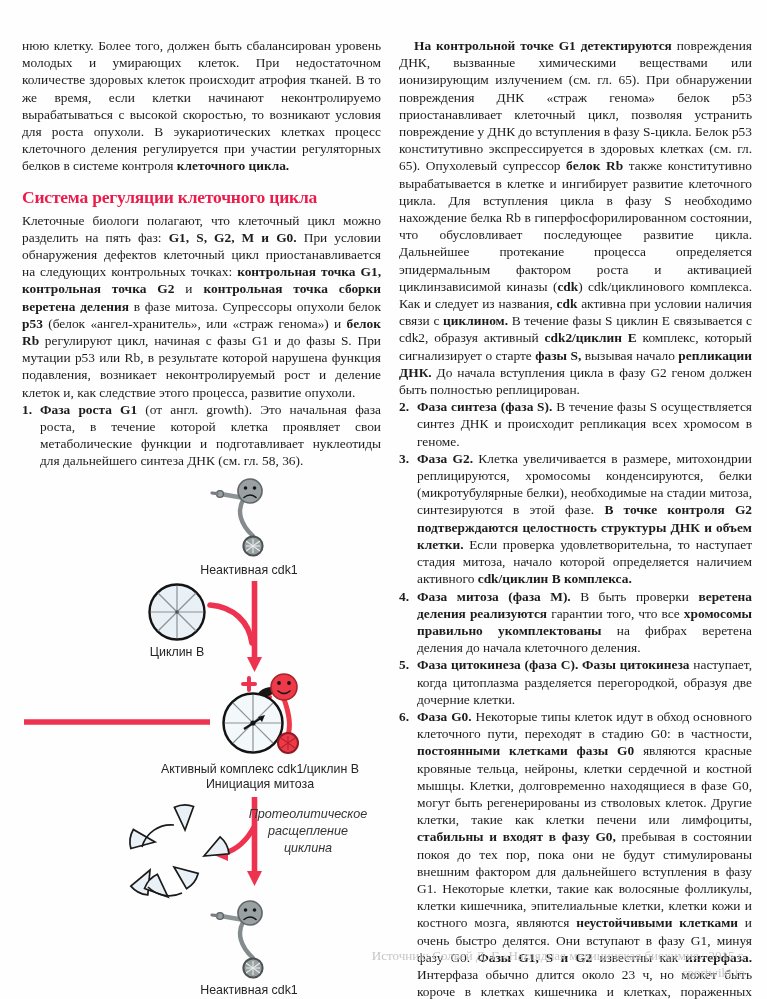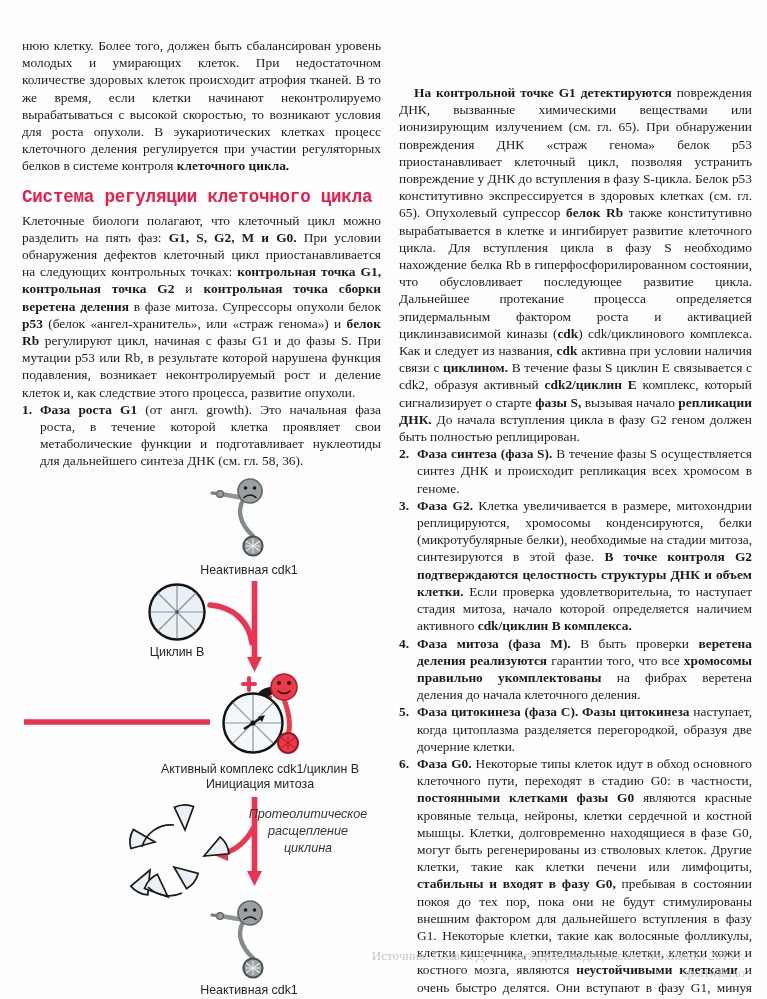--- a/index.html
+++ b/index.html
@@ -1,24 +1,24 @@
 <!DOCTYPE html>
 <html lang="ru"><head>
 <meta charset="utf-8">
 <style>
   html,body{margin:0;padding:0;background:#ffffff;}
   .page{position:relative;width:767px;height:999px;background:#fefefe;overflow:hidden;
         font-family:"Liberation Serif",serif;color:#1c1c1c;}
   .col{position:absolute;top:37px;font-size:13.4px;line-height:17.2px;text-align:justify;}
   .col-left{left:22px;width:359px;}
   .col-right{left:399px;width:353px;}
-  .section-heading{font-family:Liberation Mono, monospace;font-weight:bold;color:#ed1b4b;
+  .section-heading{font-family:Liberation Serif, serif;font-weight:bold;color:#ed1b4b;
         font-size:17.5px;line-height:20px;margin:12px 0 5px 0;letter-spacing:-0.2px;text-align:left;}
   p{margin:0;}
-  .indent-first{text-indent:15px;margin-top:47px;}
+  .indent-first{text-indent:15px;}
   b{font-weight:bold;}
   .li{position:relative;padding-left:18px;}
   .li .num{position:absolute;left:0;top:0;font-weight:bold;}
   .diagram-wrap{margin-top:5px;}
   svg text{font-family:"Liberation Sans",sans-serif;font-size:12.4px;fill:#252525;}
   svg text.ital{font-style:italic;font-size:12.6px;fill:#333;}
   .footer{position:absolute;right:22px;bottom:18px;text-align:right;color:#c6c6c6;
         font-size:13px;line-height:17px;font-family:"Liberation Serif",serif;}
 </style>
 </head>

